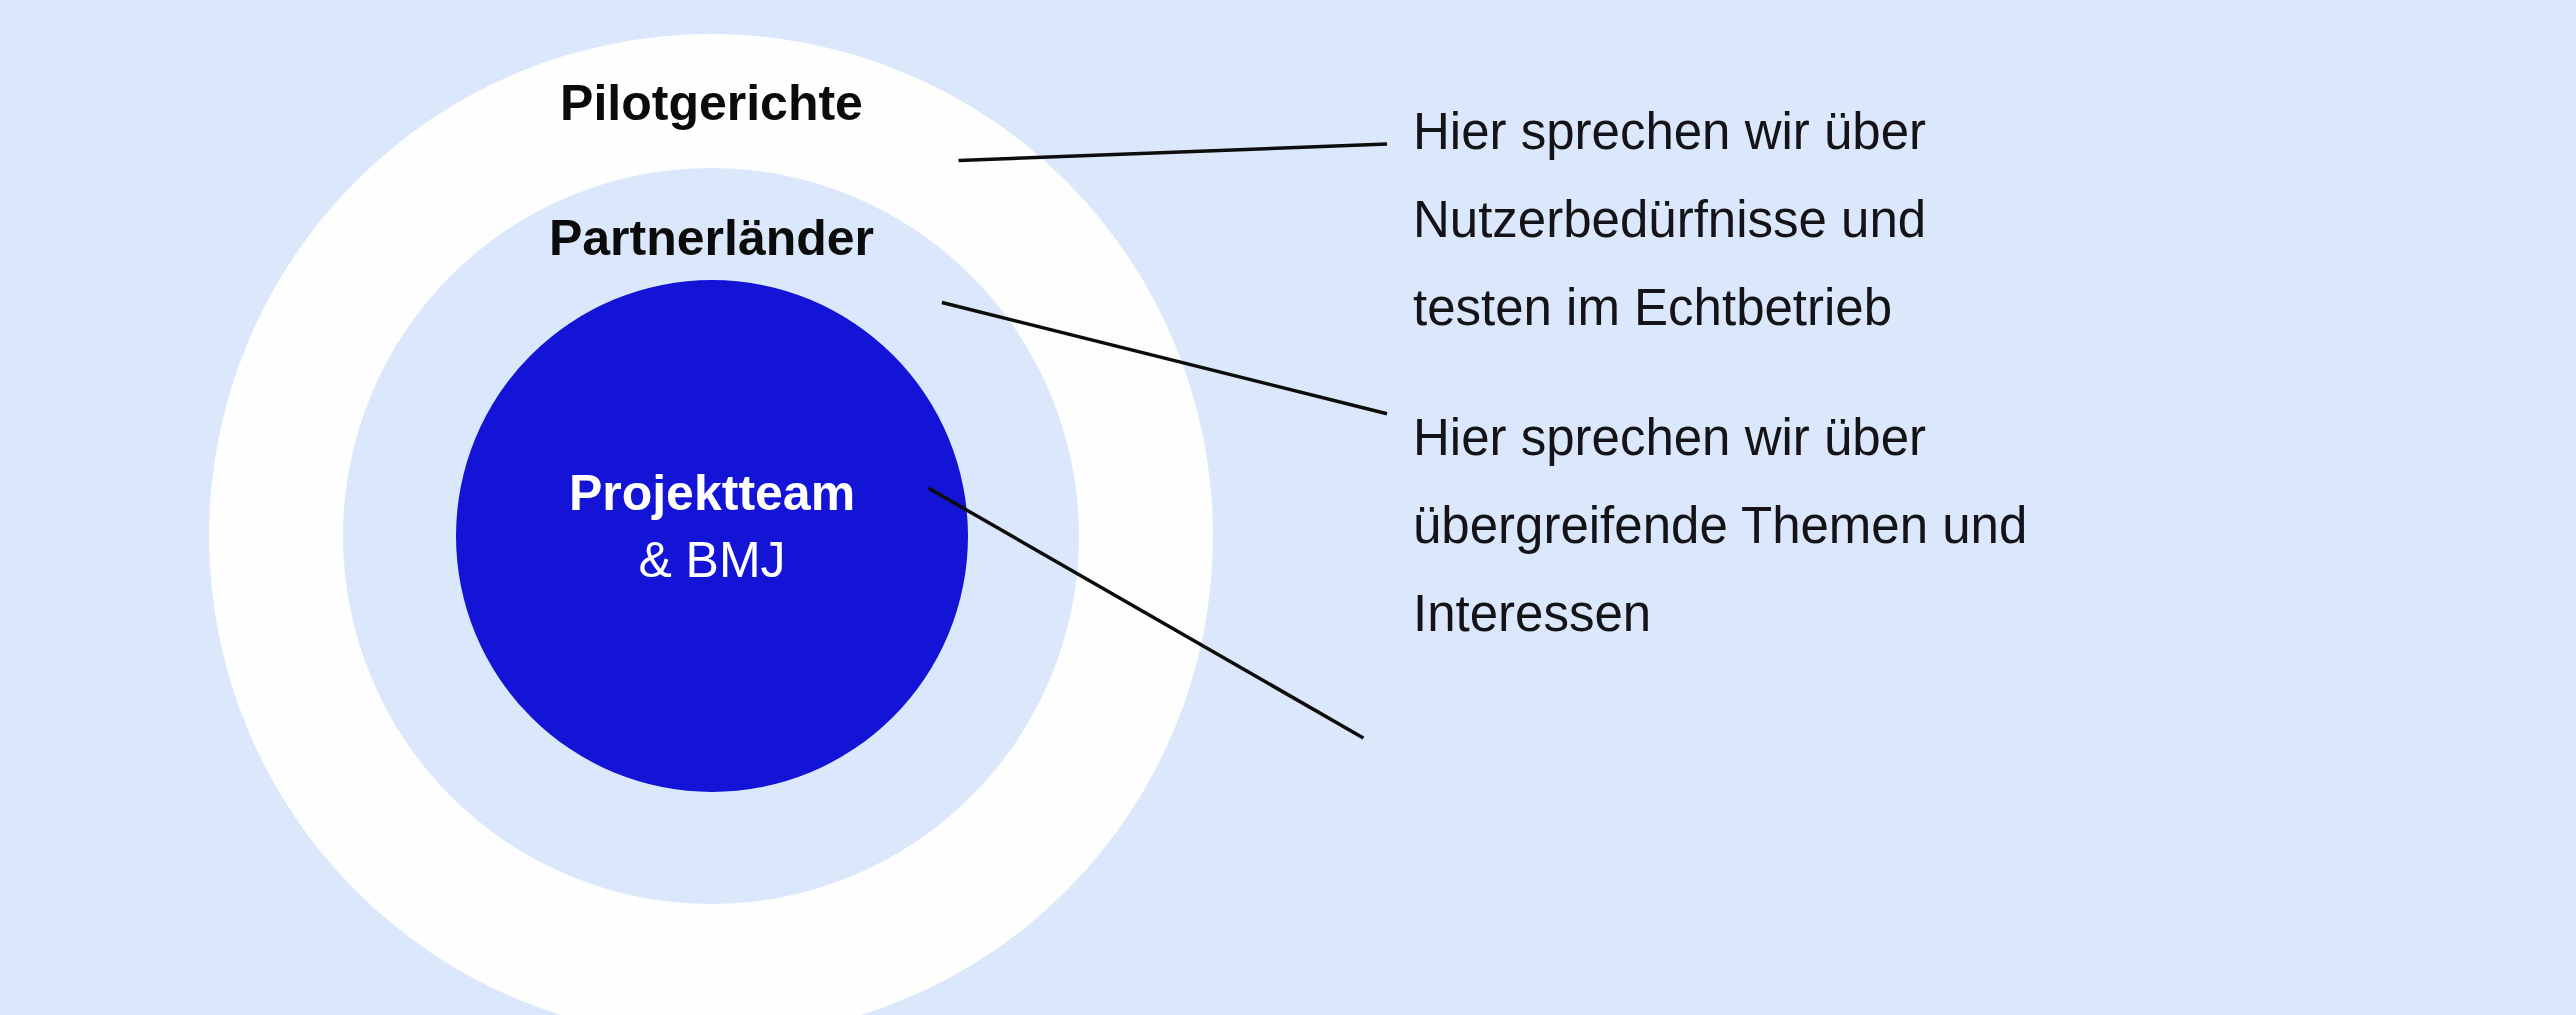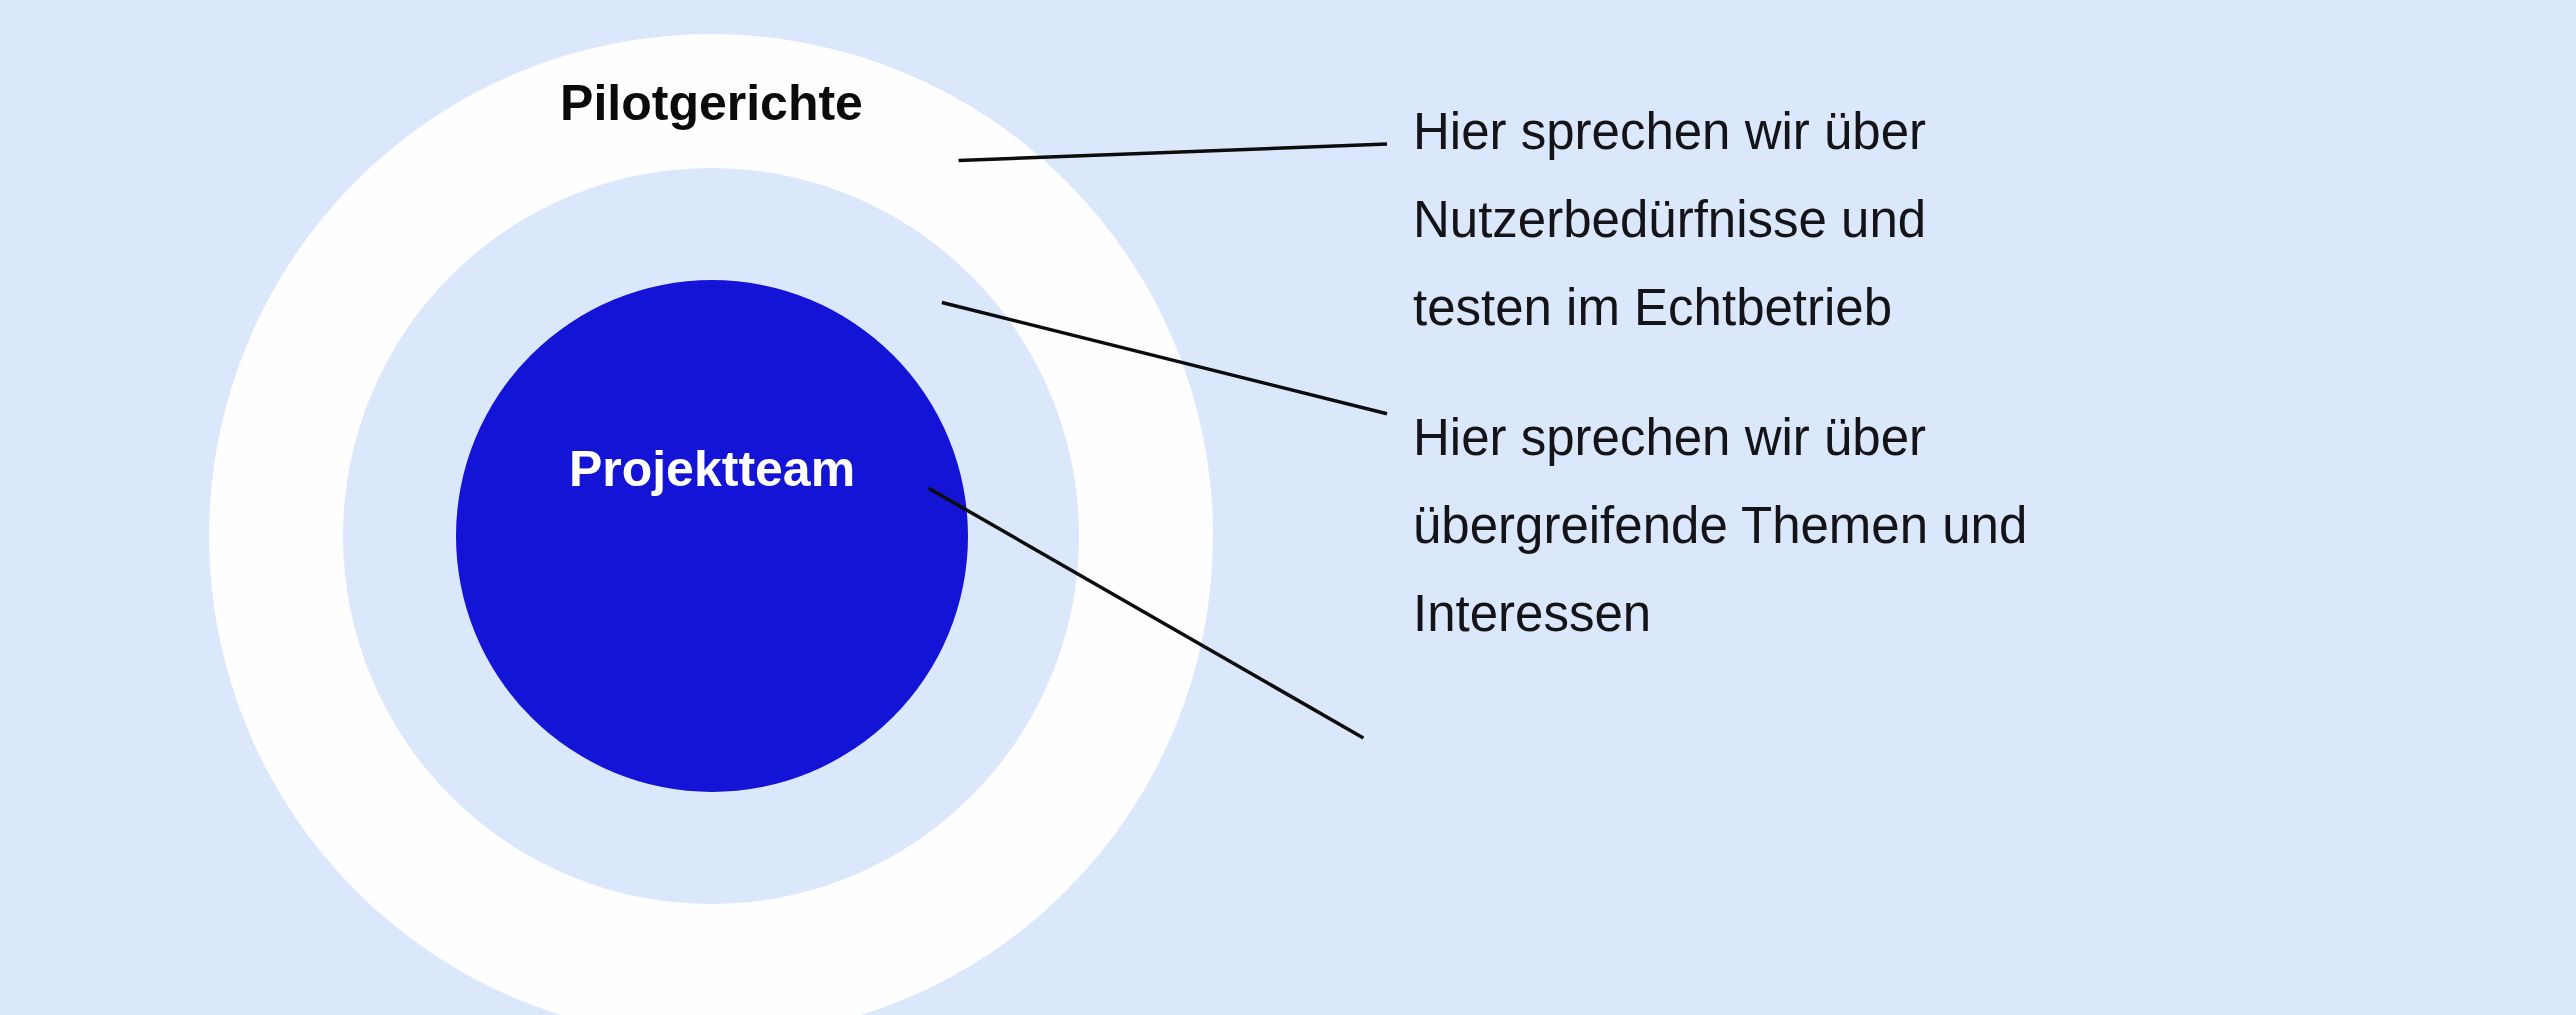--- a/index.html
+++ b/index.html
@@ -43,21 +43,21 @@
     text-align: center;
     font-weight: 700;
     font-size: 50px;
     line-height: 53px;
     color: var(--heading-text, #0b0b0c);
   }
   .ring-label.pilot { top: 77px; }
   .ring-label.partner { top: 212px; }
   .center-text {
     position: absolute;
-    left: 456px; top: 436px;
+    left: 456px; top: 460px;
     width: 512px;
     text-align: center;
     color: var(--center-text, #ffffff);
     font-size: 50px;
     line-height: 67px;
   }
   .center-text .ct-title {
     font-weight: 700;
   }
   svg.connectors {
@@ -86,23 +86,25 @@
 </head>
 <body>
 
 <div class="canvas">
 
   <div class="circle outer"></div>
   <div class="circle middle"></div>
   <div class="circle inner"></div>
 
   <div class="ring-label pilot">Pilotgerichte</div>
+  <div class="ring-label partner">Partnerländer</div>
 
   <div class="center-text">
     <div class="ct-title">Projektteam</div>
+    <div class="ct-line">&amp; BMJ</div>
   </div>
 
   <svg class="connectors" viewBox="0 0 2940 1159" xmlns="http://www.w3.org/2000/svg">
     <line class="connector" x1="1094" y1="183" x2="1583" y2="164"></line>
     <line class="connector" x1="1075" y1="345" x2="1583" y2="472"></line>
     <line class="connector" x1="1060" y1="557" x2="1556" y2="842"></line>
   </svg>
 
   <div class="annotation a1">Hier sprechen wir über
 Nutzerbedürfnisse und

